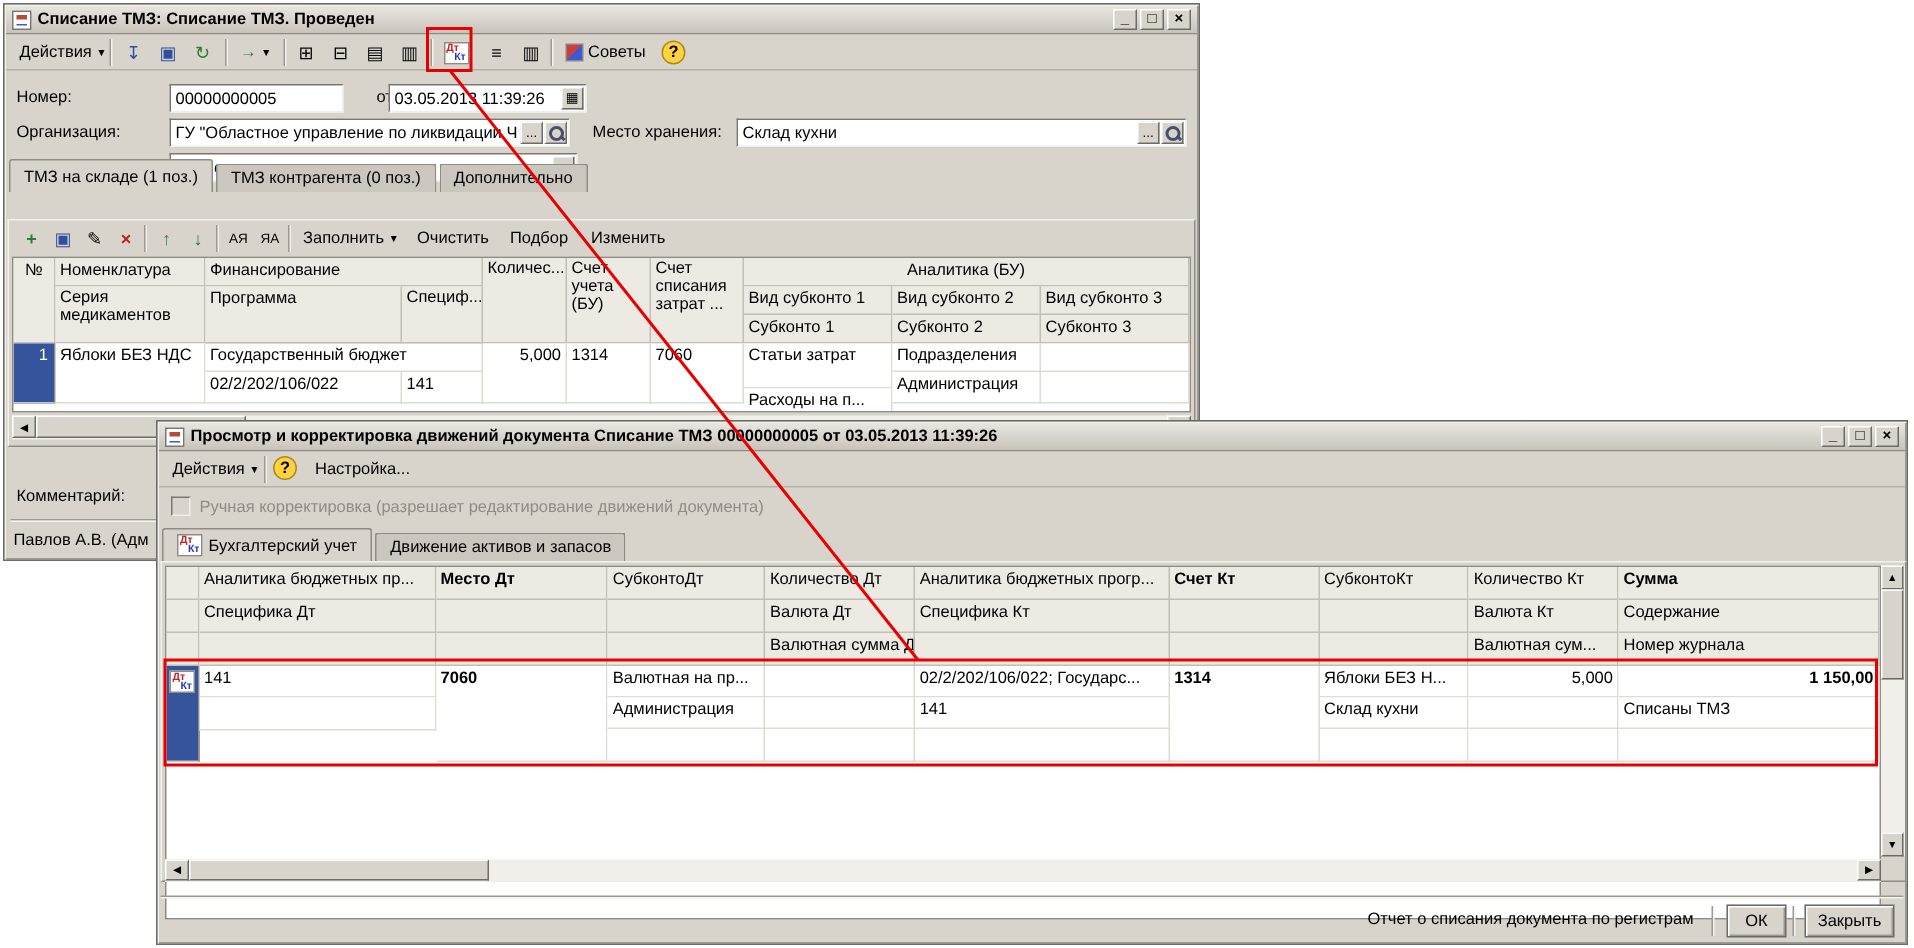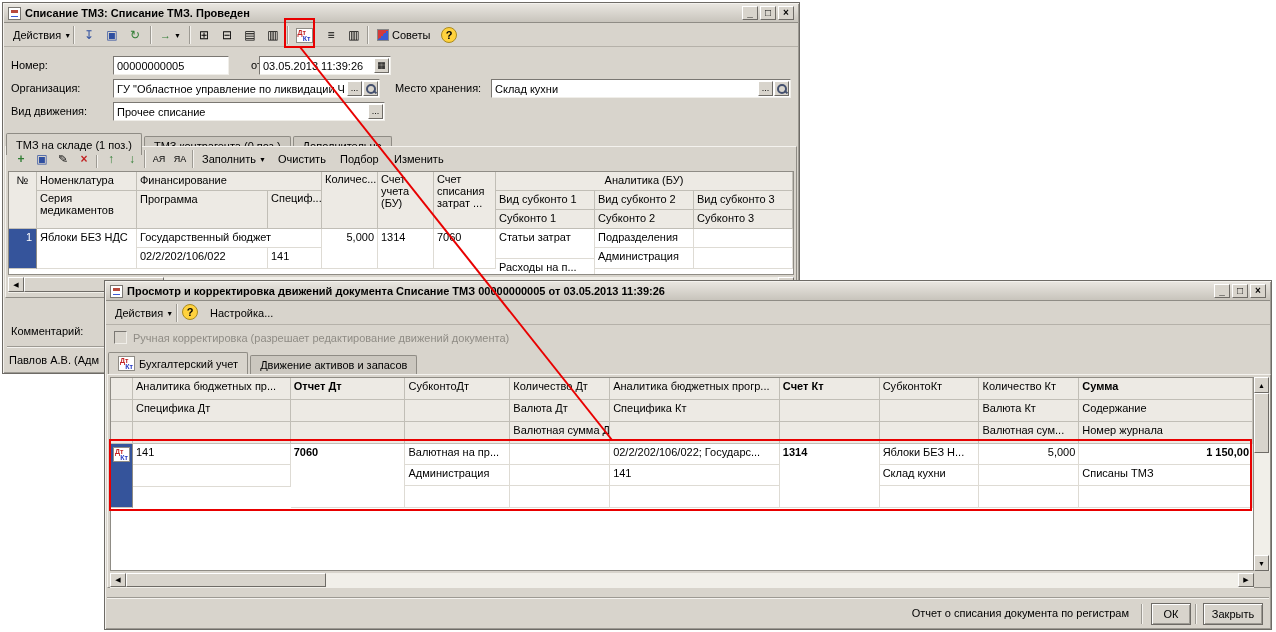--- a/index.html
+++ b/index.html
@@ -129,21 +129,21 @@
     <span class="mini">...</span>
     <span class="mag"></span>
   </div>
 
   <span class="lbl" style="left:8px;top:102px">Вид движения:</span>
   <div class="ipt" style="left:110px;top:99px;width:272px">
     <span class="val">Прочее списание</span>
     <span class="mini">...</span>
   </div>
 
-  <div class="tabs" style="left:3px;top:130px;height:22px">
+  <div class="tabs" style="left:3px;top:103px;height:22px">
     <div class="tab active">
         <span>ТМЗ на складе (1 поз.)</span>
       </div>
     <div class="tab">
         <span>ТМЗ контрагента (0 поз.)</span>
       </div>
     <div class="tab">
         <span>Дополнительно</span>
       </div>
   </div>
@@ -290,26 +290,26 @@
           <span class="kt">Кт</span>
         </span>
       <span>Бухгалтерский учет</span>
     </div>
     <div class="tab">
         <span>Движение активов и запасов</span>
       </div>
   </div>
 
   <div class="panel" style="left:2px;top:93px;width:1164px;height:214px">
-    <div class="grid" style="left:2px;top:2px;width:1144px;height:194px">
+    <div class="grid" style="left:2px;top:2px;width:1144px;height:236px">
 
       <div class="g2hrow">
         <div class="hc2" style="width:22px"></div>
         <div class="hc2" style="width:158px">Аналитика бюджетных пр...</div>
-        <div class="hc2 b" style="width:115px">Отчет Дт</div>
+        <div class="hc2 b" style="width:115px">Место Дт</div>
         <div class="hc2" style="width:105px">СубконтоДт</div>
         <div class="hc2" style="width:100px">Количество Дт</div>
         <div class="hc2" style="width:170px">Аналитика бюджетных прогр...</div>
         <div class="hc2 b" style="width:100px">Счет Кт</div>
         <div class="hc2" style="width:100px">СубконтоКт</div>
         <div class="hc2" style="width:100px">Количество Кт</div>
         <div class="hc2 b" style="width:174px">Сумма</div>
       </div>
 
       <div class="g2hrow">

